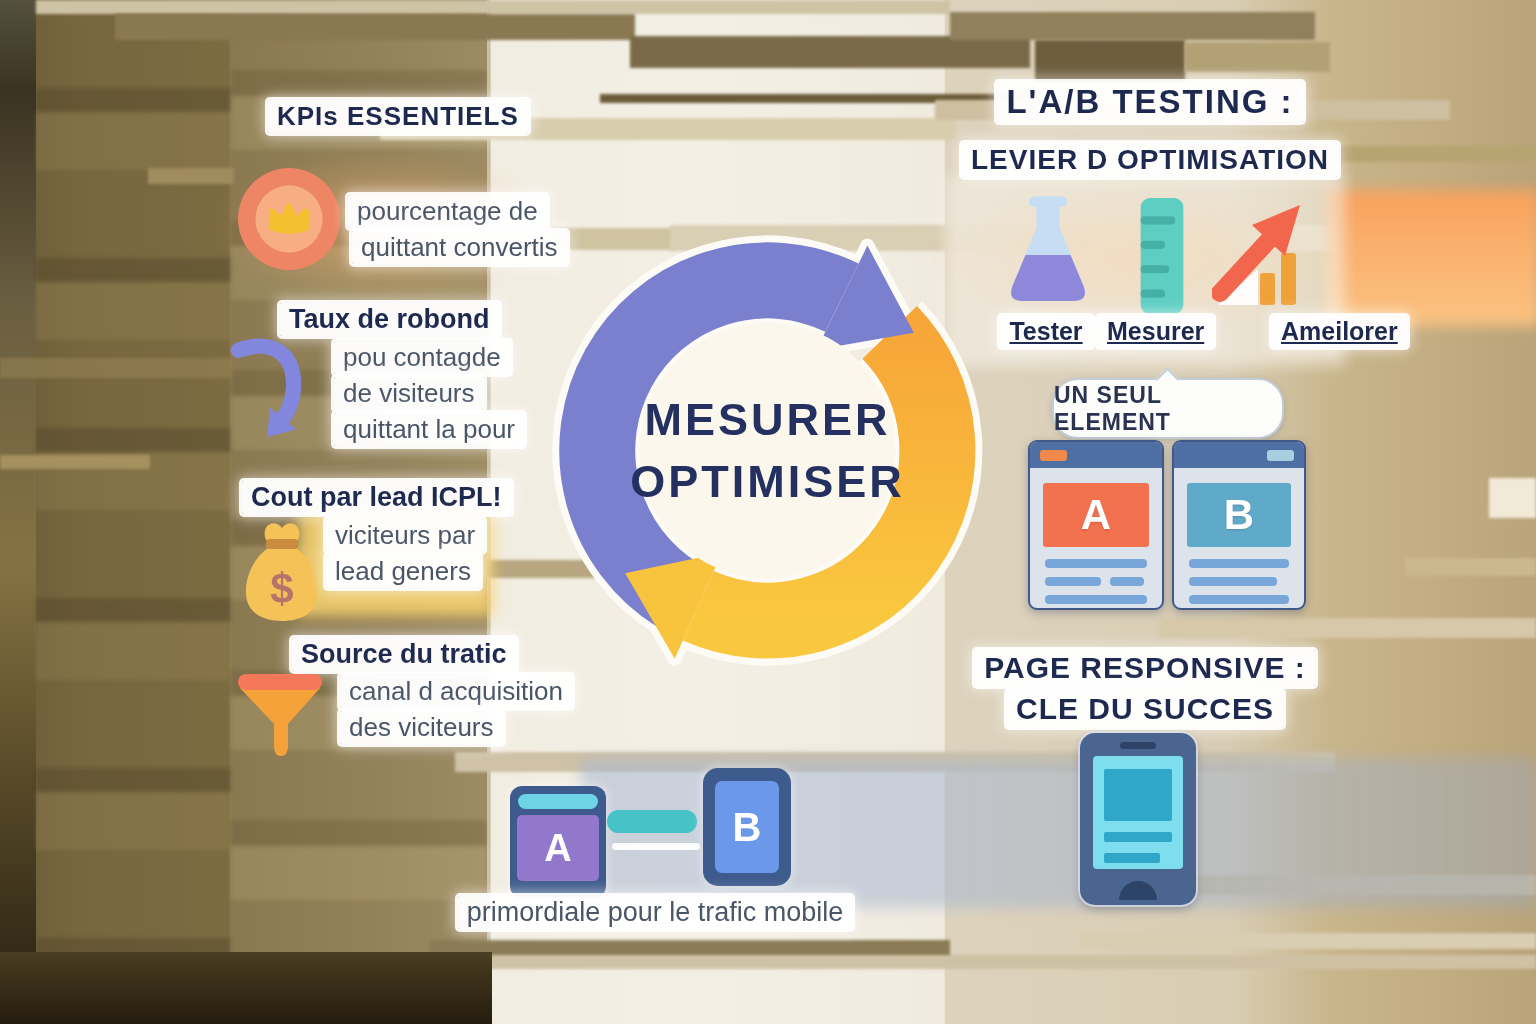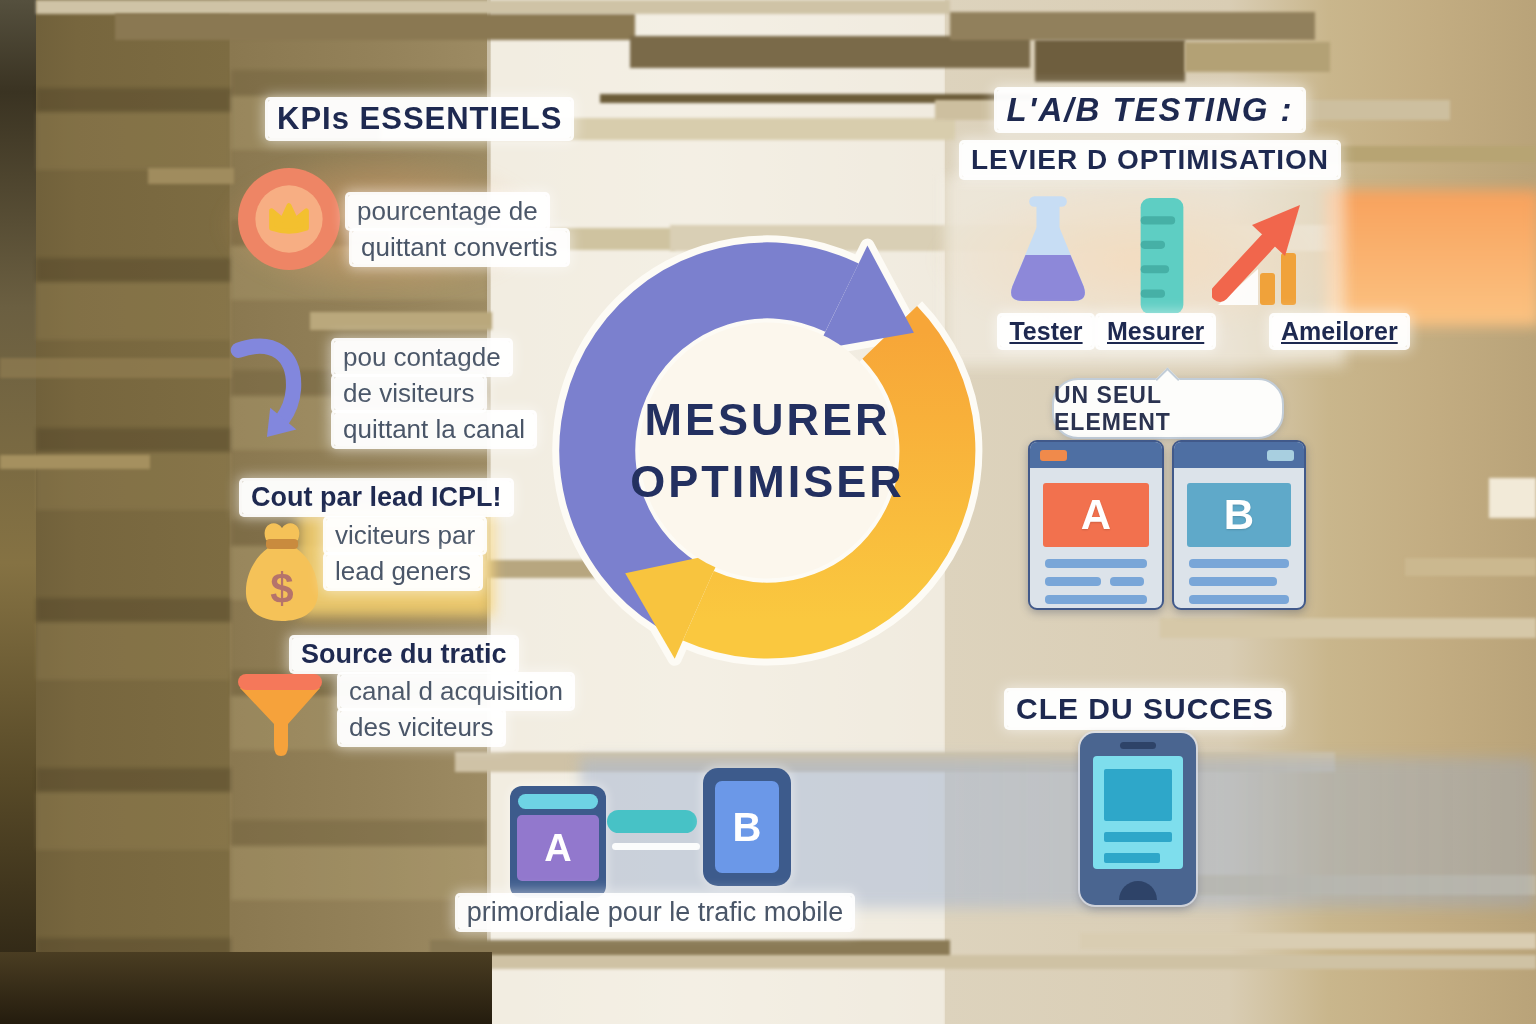--- a/index.html
+++ b/index.html
@@ -116,43 +116,45 @@
   <div class="soft" style="left:215px;top:150px;width:330px;height:150px;
     background:radial-gradient(closest-side,rgba(248,175,115,.55),rgba(248,175,115,0));"></div>
   <div class="soft" style="left:298px;top:508px;width:195px;height:108px;
     background:rgba(249,211,112,.85);"></div>
   <div class="soft" style="left:580px;top:758px;width:956px;height:150px;
     background:linear-gradient(90deg,rgba(168,184,210,.55) 0 38%,rgba(158,170,190,.45));"></div>
   <div class="soft" style="left:945px;top:176px;width:400px;height:190px;
     background:rgba(250,246,238,.55);"></div>
 
   <div class="abs z" style="left:268px;top:100px;">
-    <span class="wbox navy" style="font-size:31px;letter-spacing:1px;">KPIs ESSENTIELS</span>
+    <span class="wbox navy" style="font-size:26px;letter-spacing:1px;">KPIs ESSENTIELS</span>
   </div>
 
   <svg class="abs z" style="left:236px;top:166px;" width="106" height="106" viewBox="0 0 104 104">
     <circle cx="52" cy="52" r="50" fill="#ee8565"></circle>
     <circle cx="52" cy="52" r="33" fill="#f7ae83"></circle>
     <path d="M35,61 L35,44 L45.5,53 L52,39 L58.5,53 L69,44 L69,61 Q52,67 35,61 Z" fill="#f3c02f" stroke="#f3c02f" stroke-width="5" stroke-linejoin="round"></path>
   </svg>
   <div class="abs z" style="left:348px;top:195px;text-align:center;">
     <span class="wbox bodyt kpi-line">pourcentage de</span></div>
   <div class="abs z" style="left:352px;top:231px;">
     <span class="wbox bodyt kpi-line">quittant convertis</span></div>
 
+  <div class="abs z" style="left:280px;top:303px;">
+    <span class="wbox navy kpi-title">Taux de robond</span></div>
   <svg class="abs z" style="left:230px;top:336px;" width="80" height="102" viewBox="0 0 78 100">
     <path d="M8,14 C42,2 64,18 62,52 C61,66 57,74 51,82" fill="none" stroke="#8287dd" stroke-width="15" stroke-linecap="round"></path>
     <polygon points="64.8,91.6 36,99 39.2,70.4" fill="#8287dd"></polygon>
   </svg>
   <div class="abs z" style="left:334px;top:341px;">
     <span class="wbox bodyt kpi-line">pou contagde</span></div>
   <div class="abs z" style="left:334px;top:377px;">
     <span class="wbox bodyt kpi-line">de visiteurs</span></div>
   <div class="abs z" style="left:334px;top:413px;">
-    <span class="wbox bodyt kpi-line">quittant la canal</span></div>
+    <span class="wbox bodyt kpi-line">quittant la pour</span></div>
 
   <div class="abs z" style="left:242px;top:481px;">
     <span class="wbox navy kpi-title">Cout par lead ICPL!</span></div>
   <svg class="abs z" style="left:240px;top:518px;" width="84" height="104" viewBox="0 0 84 104">
     <path d="M26,22 C20,7 35,0 42,10 C49,0 64,7 58,22 C48,28 36,28 26,22 Z" fill="#f5c258"></path>
     <path d="M28,30 L56,30 C70,40 79,58 78,76 C77,95 61,103 42,103 C23,103 7,95 6,76 C5,58 14,40 28,30 Z" fill="#f5c258"></path>
     <rect x="26" y="21" width="32" height="10" rx="4" fill="#c98b3e"></rect>
     <text x="42" y="85" text-anchor="middle" font-family="Liberation Sans, DejaVu Sans, sans-serif" font-size="42" font-weight="bold" fill="#b5736b">$</text>
   </svg>
   <div class="abs z" style="left:326px;top:519px;">
@@ -193,21 +195,21 @@
       <polygon points="322.4,17.6 368.9,104.7 271.6,121.8" fill="#7b80ce"></polygon>
 
       <circle cx="222.5" cy="222.5" r="128" fill="#fcf7ed"></circle>
     </svg>
     <div class="cycle-text">
       <div class="cycle-word">MESURER</div>
       <div class="cycle-word">OPTIMISER</div>
     </div>
   </div>
 
-  <div class="abs z ctr" style="left:955px;top:90px;width:390px;font-style:italic;">
+  <div class="abs z ctr" style="left:955px;top:82px;width:390px;">
     <span class="wbox navy" style="font-size:33px;letter-spacing:2px;">L'A/B TESTING :</span></div>
   <div class="abs z ctr" style="left:955px;top:143px;width:390px;">
     <span class="wbox navy" style="font-size:28px;letter-spacing:1px;">LEVIER D OPTIMISATION</span></div>
 
   <svg class="abs z" style="left:1004px;top:196px;" width="88" height="122" viewBox="0 0 84 116">
     <rect x="24" y="0" width="36" height="10" rx="5" fill="#c7ddf4"></rect>
     <rect x="31" y="6" width="22" height="28" fill="#c7ddf4"></rect>
     <path d="M31,30 L53,30 L76,86 Q81,100 66,100 L18,100 Q3,100 8,86 Z" fill="#c7ddf4"></path>
     <path d="M20.5,56 L63.5,56 L76,86 Q81,100 66,100 L18,100 Q3,100 8,86 Z" fill="#8d88d9"></path>
   </svg>
@@ -255,20 +257,22 @@
       <div class="browser-tab" style="right:10px;background:#a8cfe0;"></div>
     </div>
     <div class="hero" style="background:#5fa9c9;">
       <span>B</span>
     </div>
     <div class="bline"></div>
     <div class="bline" style="width:68%;margin-right:0;"></div>
     <div class="bline"></div>
   </div>
 
+  <div class="abs z ctr" style="left:955px;top:650px;width:380px;">
+    <span class="wbox navy" style="font-size:30px;letter-spacing:1px;">PAGE RESPONSIVE :</span></div>
   <div class="abs z ctr" style="left:955px;top:691px;width:380px;">
     <span class="wbox navy" style="font-size:30px;letter-spacing:1px;">CLE DU SUCCES</span></div>
 
   <div class="tablet z" style="left:1080px;top:733px;width:116px;height:172px;">
     <div class="speaker"></div>
     <div class="screen">
       <div class="block"></div>
       <div class="bar"></div>
       <div class="bar" style="width:62%;"></div>
     </div>

